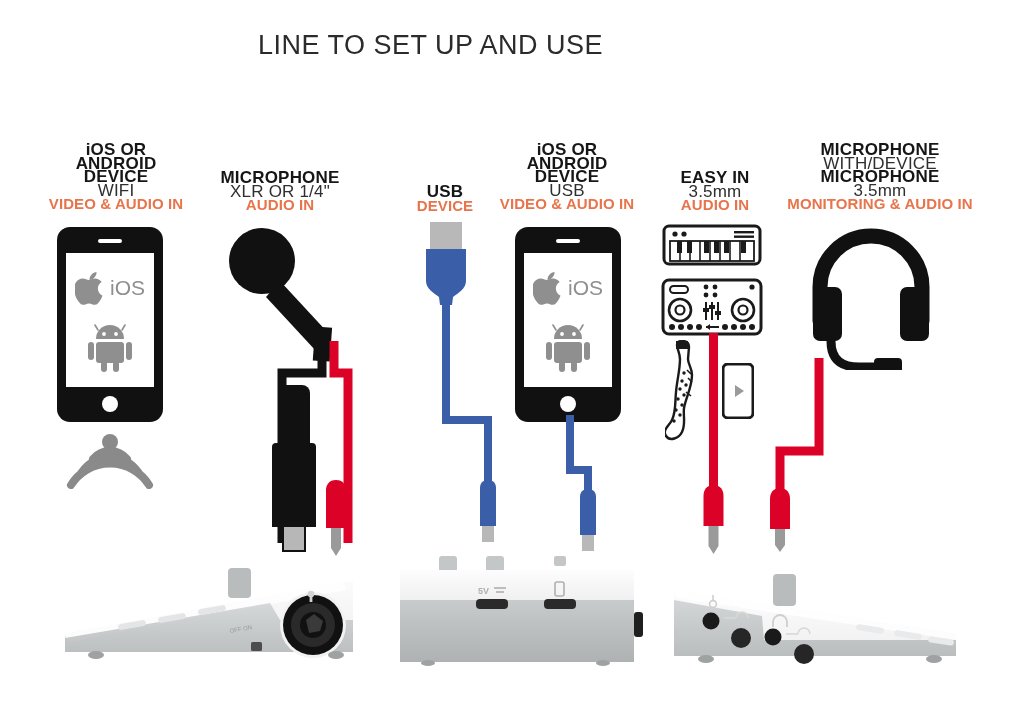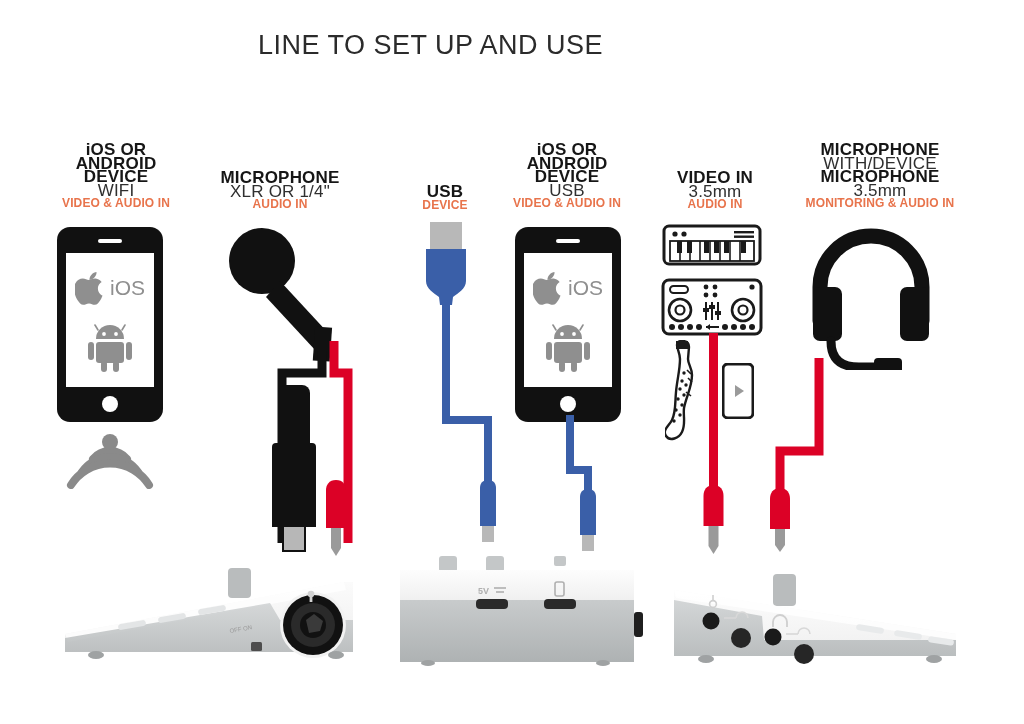--- a/index.html
+++ b/index.html
@@ -21,21 +21,21 @@
   #sub-title{
     font-size:27px;font-weight:400;letter-spacing:0.5px;
     line-height:34px;color:#2b2b2b;white-space:nowrap;margin-top:4px;
   }
 
   
   .caption{position:absolute;text-align:center;line-height:13.5px;}
   .cap-line{display:block;font-size:17px;letter-spacing:.2px;}
   .cap-line.bold{font-weight:bold;color:#161616;}
   .cap-line.reg{font-weight:400;color:#2f2f2f;}
-  .cap-line.accent{font-weight:bold;font-size:12px;letter-spacing:.1px;}
+  .cap-line.accent{font-weight:bold;font-size:15px;letter-spacing:.1px;}
 
   
   #illustrations{left:0;top:215px;width:920px;height:340px;}
 
   
   .phone-body{
     position:absolute;background:#111111;border-radius:13px;
   }
   .phone-screen{position:absolute;background:#ffffff;}
   .phone-speaker{position:absolute;background:#ffffff;border-radius:2px;}
@@ -83,21 +83,21 @@
 
 <div class="caption" style="left:477px;top:143px;width:180px;">
   <span class="cap-line bold">iOS OR</span>
   <span class="cap-line bold">ANDROID</span>
   <span class="cap-line bold">DEVICE</span>
   <span class="cap-line reg">USB</span>
   <span class="cap-line accent" style="color:#e8744c;">VIDEO &amp; AUDIO IN</span>
 </div>
 
 <div class="caption" style="left:645px;top:171px;width:140px;">
-  <span class="cap-line bold">VIDEO IN</span>
+  <span class="cap-line bold">EASY IN</span>
   <span class="cap-line reg">3.5mm</span>
   <span class="cap-line accent" style="color:#e8744c;">AUDIO IN</span>
 </div>
 
 <div class="caption" style="left:775px;top:143px;width:210px;">
   <span class="cap-line bold">MICROPHONE</span>
   <span class="cap-line reg">WITH/DEVICE</span>
   <span class="cap-line bold">MICROPHONE</span>
   <span class="cap-line reg">3.5mm</span>
   <span class="cap-line accent" style="color:#e8744c;">MONITORING &amp; AUDIO IN</span>

